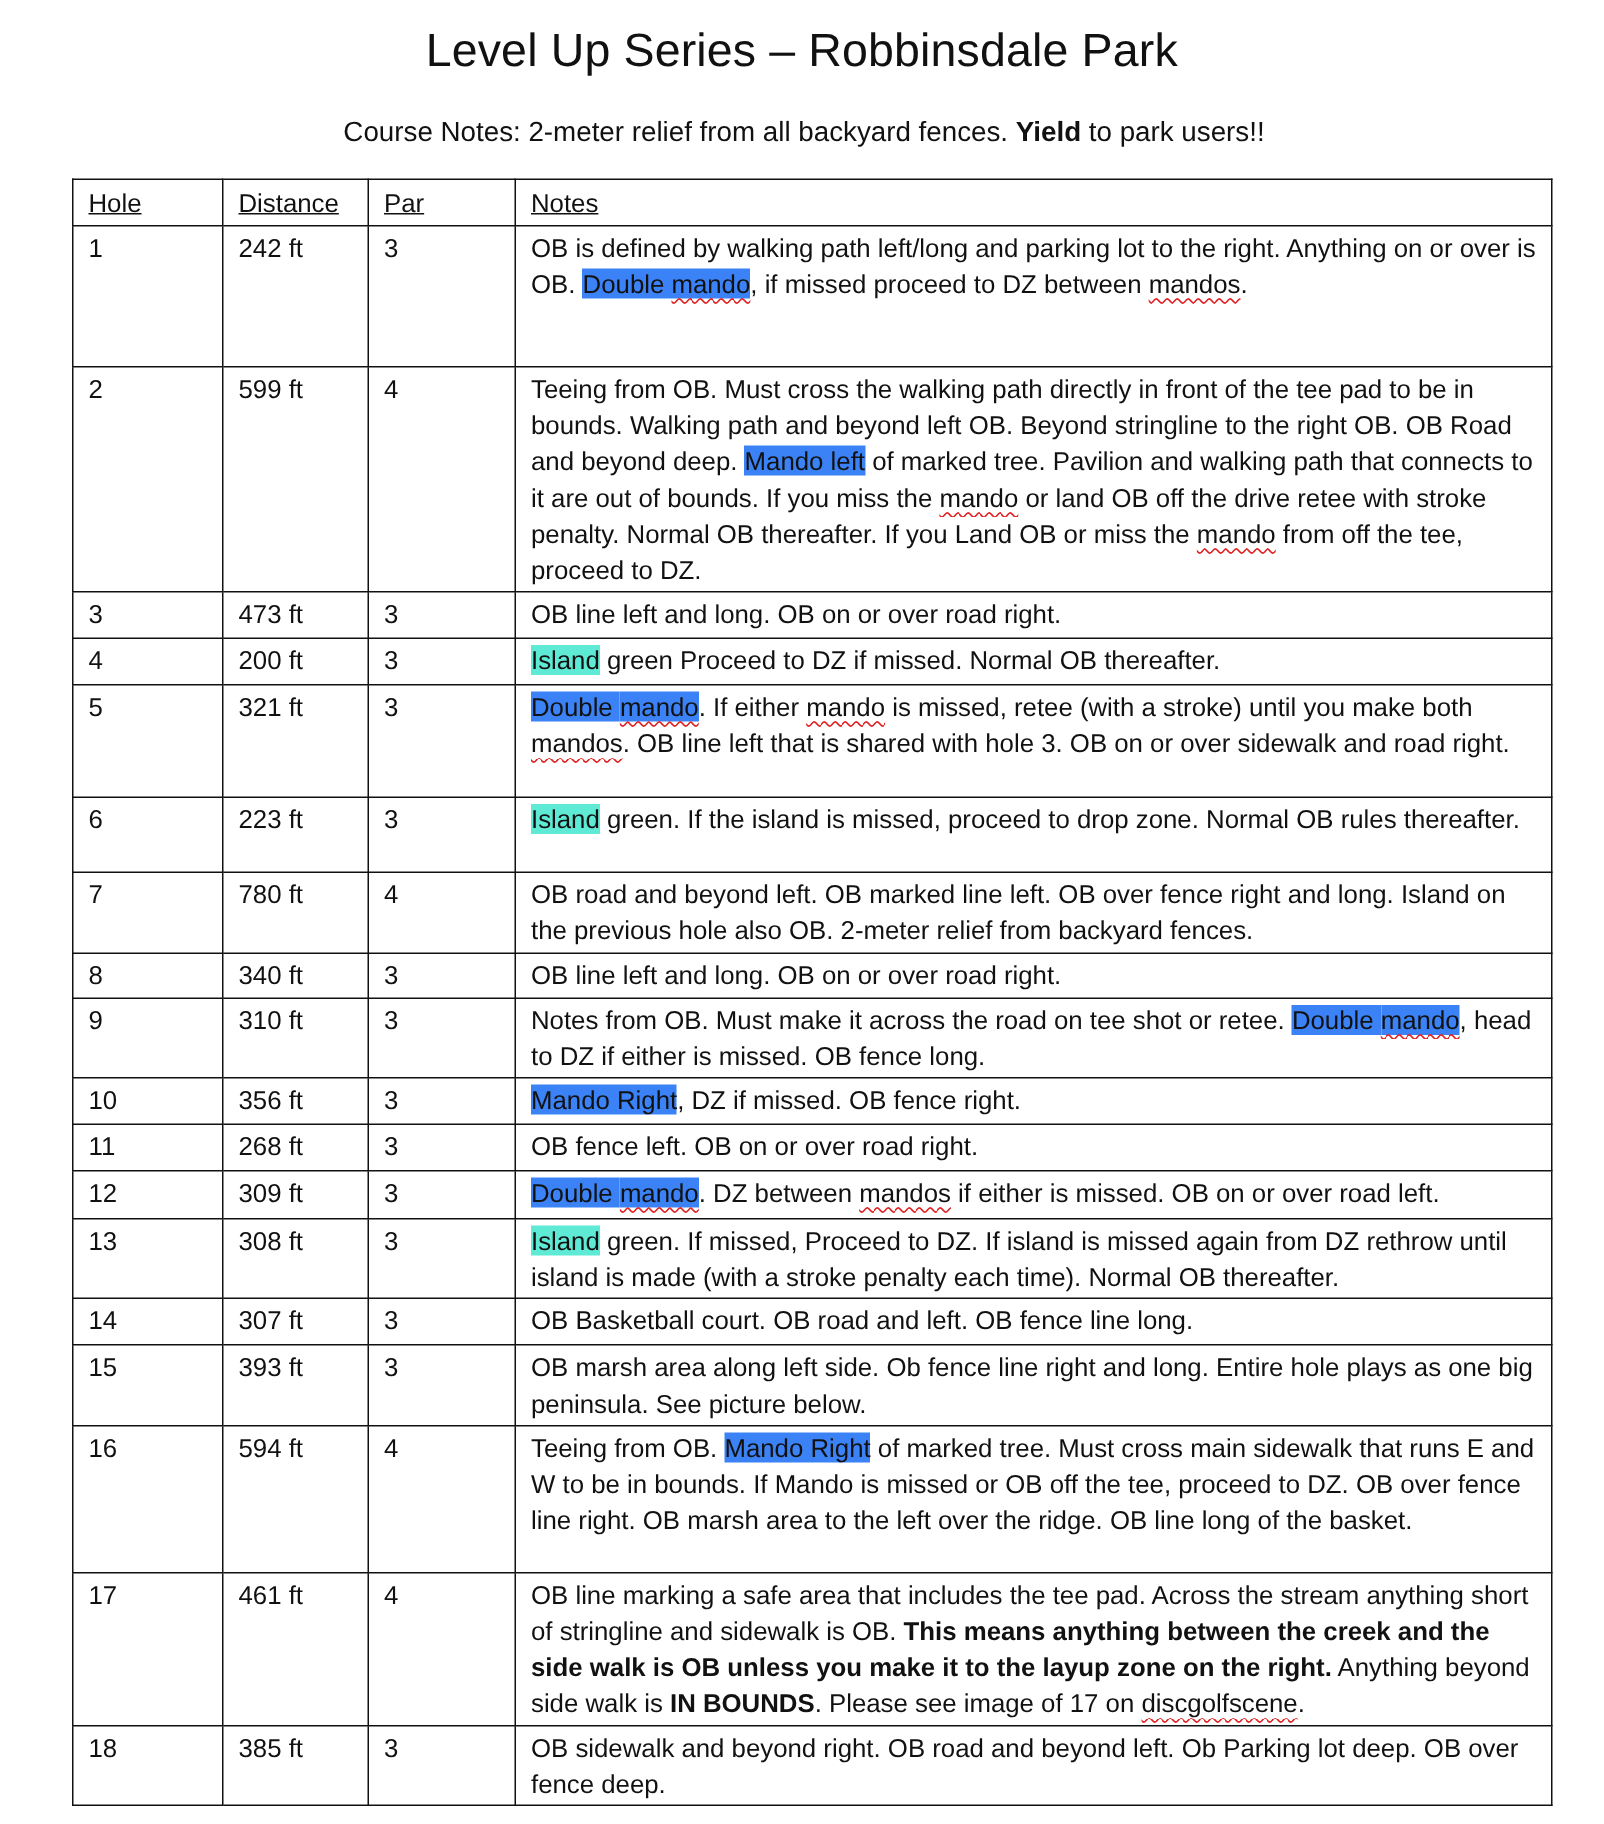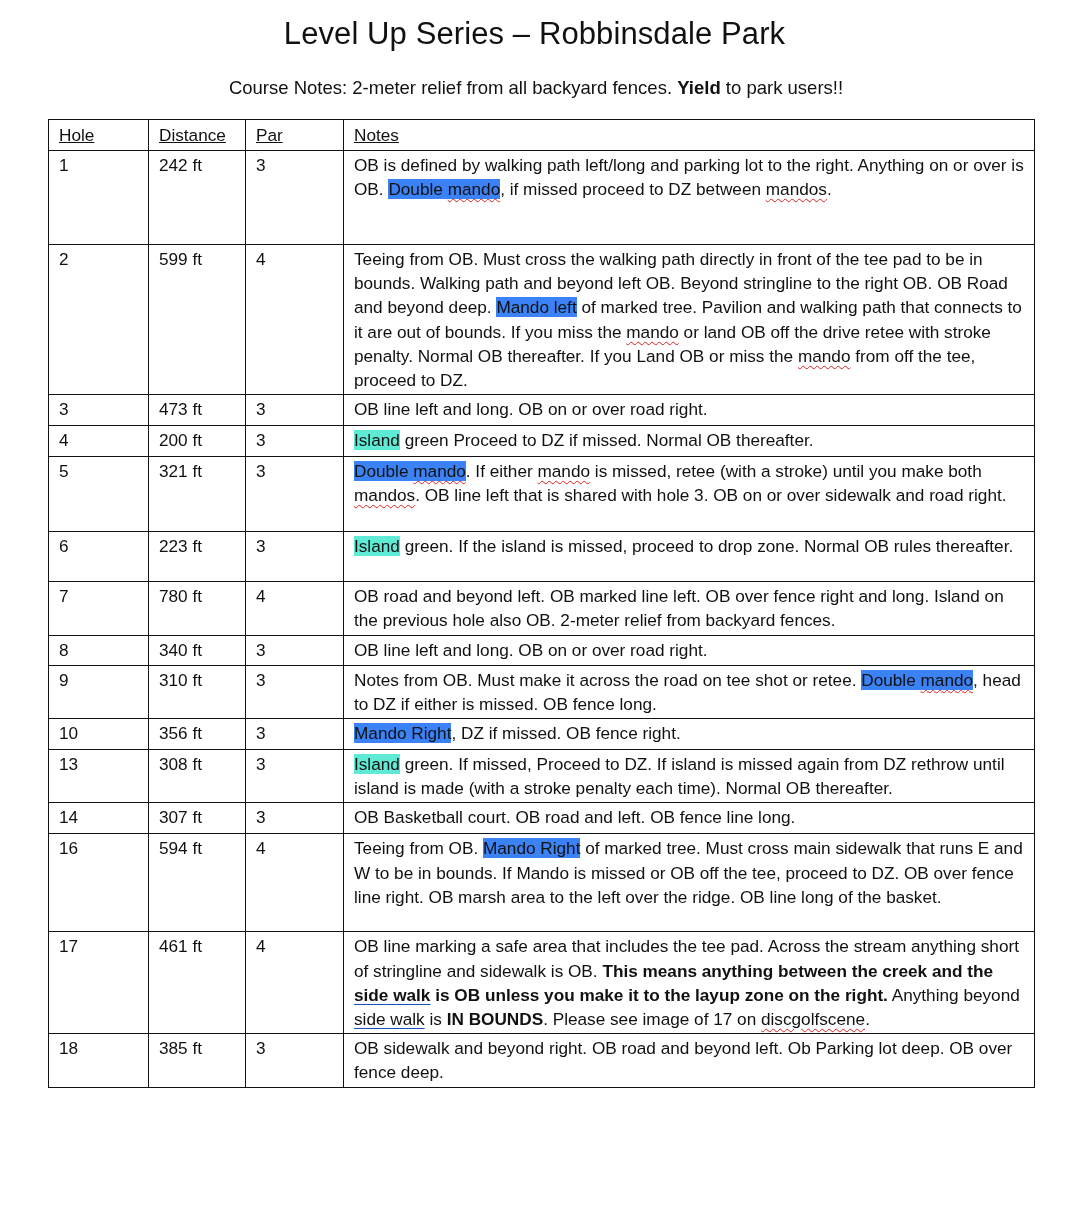--- a/index.html
+++ b/index.html
@@ -13,21 +13,21 @@
   table.course { position:absolute; left:48px; top:119px; width:986px;
                  border-collapse:collapse; table-layout:fixed; }
   table.course td, table.course th { border:1.3px solid #111; vertical-align:top;
                  font-size:17.2px; line-height:24.2px; padding:2px 9px 2px 10px;
                  font-weight:normal; text-align:left; color:#111; }
   table.course th { padding-top:3px;text-decoration:underline; }
   col.c-hole { width:100px; } col.c-dist { width:97px; } col.c-par { width:98px; } col.c-notes { width:691px; }
   .hl-yellow { background:#3b82f6; }
   .hl-green { background:#5eead4; }
   .squig { text-decoration: underline wavy #e02020; text-decoration-thickness:1px; text-underline-offset:3px; }
-  .uline { text-decoration: underline; text-decoration-color:#2050c0; text-underline-offset:3px; }
+  .uline { text-decoration-color:#2050c0; text-underline-offset:3px; }
   .bold { font-weight:bold; }
 </style>
 </head>
 <body>
 
 <div class="title">Level Up Series – Robbinsdale Park</div>
 <div class="subtitle"><span>Course Notes: 2-meter relief from all backyard fences. </span><b>Yield</b><span> to park users!!</span></div>
 
 <table class="course">
   <colgroup>
@@ -98,31 +98,49 @@
         <td>310 ft</td>
         <td>3</td>
         <td><span class="">Notes from OB. Must make it across the road on tee shot or retee. </span><span class="hl-yellow">Double </span><span class="hl-yellow squig">mando</span><span class="">, head to DZ if either is missed. OB fence long.</span></td>
       </tr>
       <tr style="height: 31px;">
         <td>10</td>
         <td>356 ft</td>
         <td>3</td>
         <td><span class="hl-yellow">Mando Right</span><span class="">, DZ if missed. OB fence right.</span></td>
       </tr>
+      <tr style="height: 31px;">
+        <td>11</td>
+        <td>268 ft</td>
+        <td>3</td>
+        <td><span class="">OB fence left. OB on or over road right.</span></td>
+      </tr>
+      <tr style="height: 32px;">
+        <td>12</td>
+        <td>309 ft</td>
+        <td>3</td>
+        <td><span class="hl-yellow">Double </span><span class="hl-yellow squig">mando</span><span class="">. DZ between </span><span class="squig">mandos</span><span class=""> if either is missed. OB on or over road left.</span></td>
+      </tr>
       <tr style="height: 49px;">
         <td>13</td>
         <td>308 ft</td>
         <td>3</td>
         <td><span class="hl-green">Island</span><span class=""> green. If missed, Proceed to DZ. If island is missed again from DZ rethrow until island is made (with a stroke penalty each time). Normal OB thereafter.</span></td>
       </tr>
       <tr style="height: 31px; margin-top: 48px;">
         <td>14</td>
         <td>307 ft</td>
         <td>3</td>
         <td><span class="">OB Basketball court. OB road and left. OB fence line long.</span></td>
+      </tr>
+      <tr style="height: 50px;">
+        <td>15</td>
+        <td>393 ft</td>
+        <td>3</td>
+        <td><span class="">OB marsh area along left side. Ob fence line right and long. Entire hole plays as one big peninsula. See picture below.</span></td>
       </tr>
       <tr style="height: 98px;">
         <td>16</td>
         <td>594 ft</td>
         <td>4</td>
         <td><span class="">Teeing from OB. </span><span class="hl-yellow">Mando Right</span><span class=""> of marked tree. Must cross main sidewalk that runs E and W to be in bounds. If Mando is missed or OB off the tee, proceed to DZ. OB over fence line right. OB marsh area to the left over the ridge. OB line long of the basket.</span></td>
       </tr>
       <tr style="height: 98px;">
         <td>17</td>
         <td>461 ft</td>

